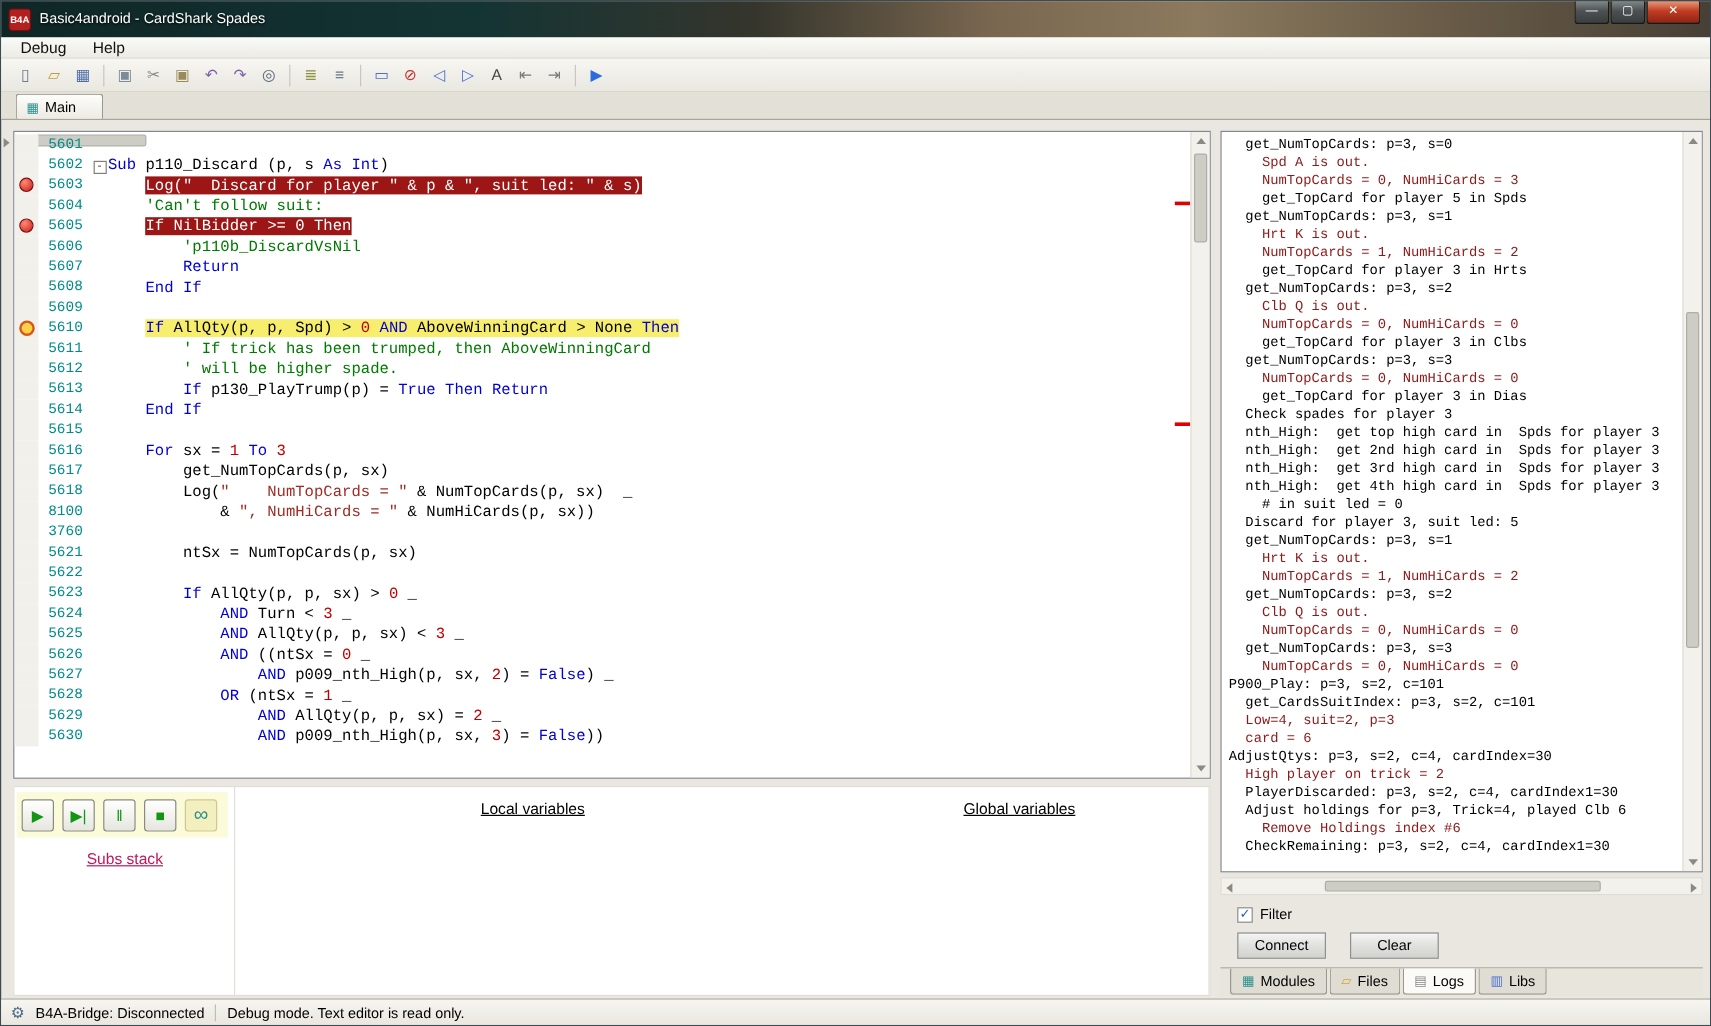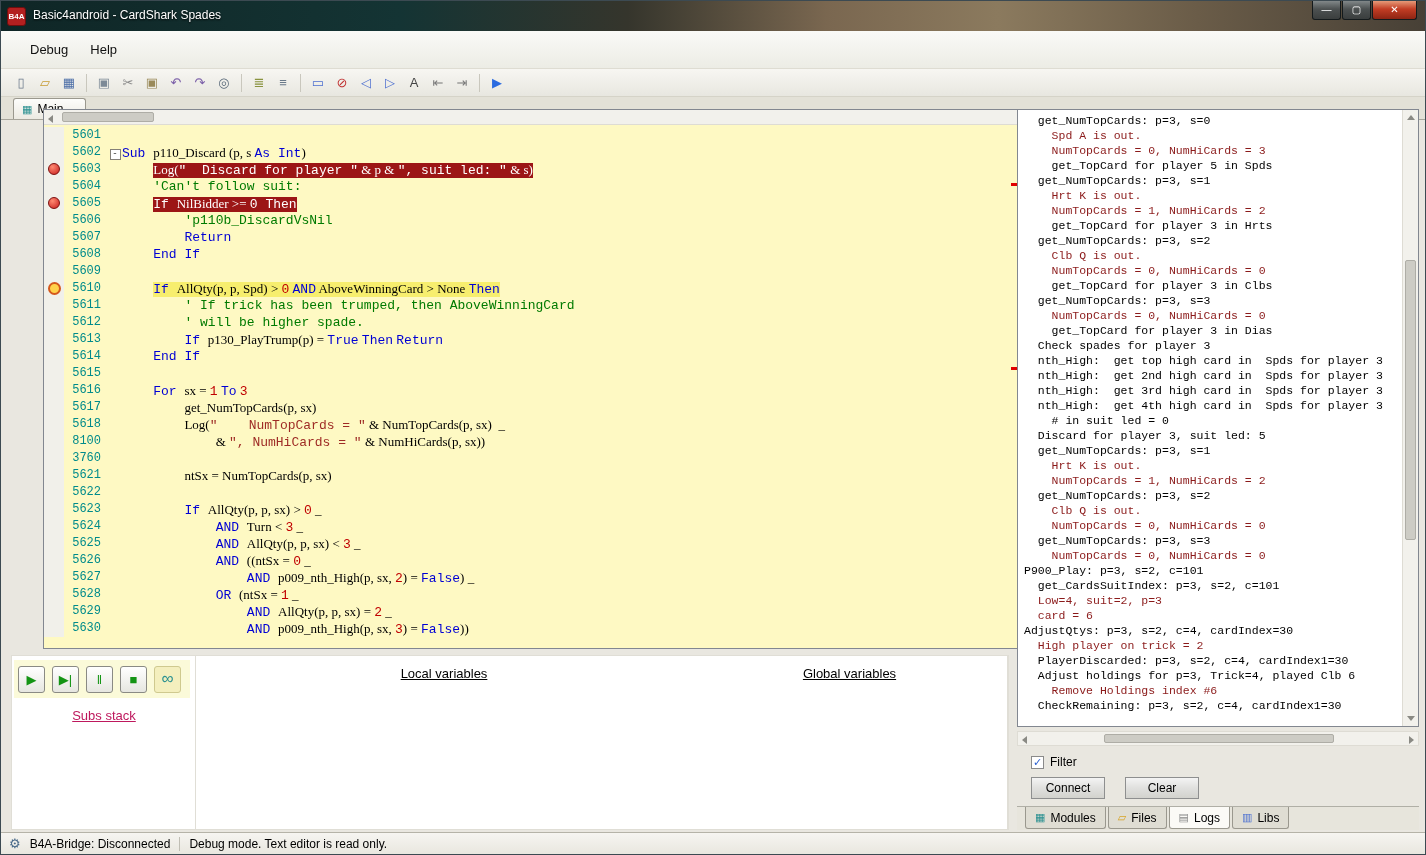--- a/index.html
+++ b/index.html
@@ -14,39 +14,39 @@
     border:1px solid #6e0e0e; border-radius:3px; color:#fff; font-weight:bold; font-size:8px;
     display:flex; align-items:center; justify-content:center; }
   .title-text { position:absolute; left:32px; top:7px; color:#fff; font-size:12px; text-shadow:0 1px 2px #000; }
   .win-btns { position:absolute; top:0; right:8px; display:flex; gap:1px; }
   .win-btn { width:29px; height:19px; border:1px solid #141a1c; border-top:none; border-radius:0 0 3px 3px;
     background:linear-gradient(#8d979ccc,#4a5256cc 45%,#343b3ecc); color:#fff; font-size:10px; line-height:1;
     display:flex; align-items:center; justify-content:center; }
   .win-btn.close { width:45px; background:linear-gradient(#e69a78,#c23d24 45%,#8d2413); }
 
   
-  .menubar { height:38px; background:linear-gradient(#fafaf7,#ececе5); background:linear-gradient(#fafaf7,#ecece5);
-    border-bottom:1px solid #dedcd2; display:flex; align-items:center; padding-left:18px; }
+  .menubar { height:18px; background:linear-gradient(#fafaf7,#ececе5); background:linear-gradient(#fafaf7,#ecece5);
+    border-bottom:1px solid #dedcd2; display:flex; align-items:center; padding-left:5px; }
   .menu-item { padding:4px 11px; font-size:13px; color:#111; }
   .toolbar { height:28px; background:linear-gradient(#f7f6f2,#e8e7e0); border-bottom:1px solid #d5d3c8;
     display:flex; align-items:center; padding-left:8px; }
   .tb-btn { width:22px; height:22px; margin:0 1px; display:flex; align-items:center; justify-content:center;
     font-size:13px; border-radius:2px; }
   .tb-sep { width:1px; height:18px; background:#c9c7bd; margin:0 5px; }
   .tabstrip { height:23px; background:#e3e1d7; border-bottom:1px solid #a7a59b; display:flex; align-items:flex-end; padding-left:12px; }
   .tab-main { display:flex; align-items:center; gap:5px; height:21px; padding:0 22px 0 8px; font-size:12px;
     background:linear-gradient(#fdfdfb,#eceae2); border:1px solid #9a988e; border-bottom:none; border-radius:3px 3px 0 0; }
   .tab-main .ticon { color:#2a9090; font-size:11px; }
 
   
   .main { position:absolute; top:108px; left:0; right:0; bottom:22px; }
 
   
-  .editor { position:absolute; left:10px; top:0; width:998px; height:540px; background:#fef9c3;
-    border:1px solid #828790; display:flex; flex-direction:column;margin-left:32px; }
+  .editor { position:absolute; left:10px; top:0; width:998px; height:540px; background:#ffffff;
+    border:1px solid #828790; display:flex; flex-direction:row; }
   .ed-hscroll { height:15px; background:#f2f1ec; border-bottom:1px solid #dedcd4; position:relative; flex:none; }
   .sb-thumb { position:absolute; background:#cdccc5; border:1px solid #aeada6; border-radius:2px; }
   .arrow { position:absolute; width:0; height:0; }
   .ed-hscroll .left  { left:4px; top:5px;  border-top:4px solid transparent; border-bottom:4px solid transparent; border-right:5px solid #8a8a84; }
   .ed-hscroll .right { right:4px; top:5px; border-top:4px solid transparent; border-bottom:4px solid transparent; border-left:5px solid #8a8a84; }
   .ed-body { flex:1; display:flex; overflow:hidden; }
   .code-col { flex:1; position:relative; padding-top:2px; overflow:hidden; }
   .ed-vscroll { width:16px; flex:none; background:#f2f1ec; border-left:1px solid #dedcd4; position:relative; }
   .ed-vscroll .up   { left:4px; top:5px;    border-left:4px solid transparent; border-right:4px solid transparent; border-bottom:5px solid #8a8a84; }
   .ed-vscroll .down { left:4px; bottom:5px; border-left:4px solid transparent; border-right:4px solid transparent; border-top:5px solid #8a8a84; }
@@ -56,21 +56,21 @@
   .gutter { width:20px; flex:none; background:#f1f0ea; }
   .bp-dot { display:block; width:12px; height:12px; border-radius:50%; margin:2px auto 0;
     background:radial-gradient(circle at 35% 30%, #ff8a72, #c81e1e); border:1px solid #7c0f0f; }
   .cur-dot { display:block; width:13px; height:13px; border-radius:50%; margin:2px auto 0;
     background:#ffd24a; border:2px solid #d4581c; }
   .lnum { width:44px; flex:none; text-align:right; padding-right:7px; color:#008b8b; font-size:12px; }
   .fold { width:14px; flex:none; text-align:center; }
   .fold-box { display:inline-block; width:11px; height:11px; margin-top:2px; border:1px solid #848078;
     background:#fff; font-size:9px; line-height:9px; color:#333; }
   .code-content { flex:1; }
-  .sk { color:#0000d4; } .sc { color:#007a00; } .ss { color:#9e2b25; } .sd { color:#c00000; } .sp { color:#000;font-family:Liberation Serif, serif; }
+  .sk { color:#0000d4; } .sc { color:#007a00; } .ss { color:#9e2b25; } .sd { color:#c00000; } .sp { color:#000; }
   .hl-red { background:#9c1616; }
   .hl-red span { color:#fff !important; }
   .hl-yellow { background:#f7ee6e; }
   .edge-mark { position:absolute; right:0; width:13px; height:3px; background:#e00000; }
 
   
   .bottom-left { position:absolute; left:10px; top:546px; width:998px; bottom:2px; background:#fff;
     border:1px solid #e0ded6; display:flex; }
   .subs-col { width:184px; position:relative; border-right:1px solid #e0ded6; }
   .debug-strip { position:absolute; left:2px; top:4px; width:176px; height:38px; background:#fbfad9;

